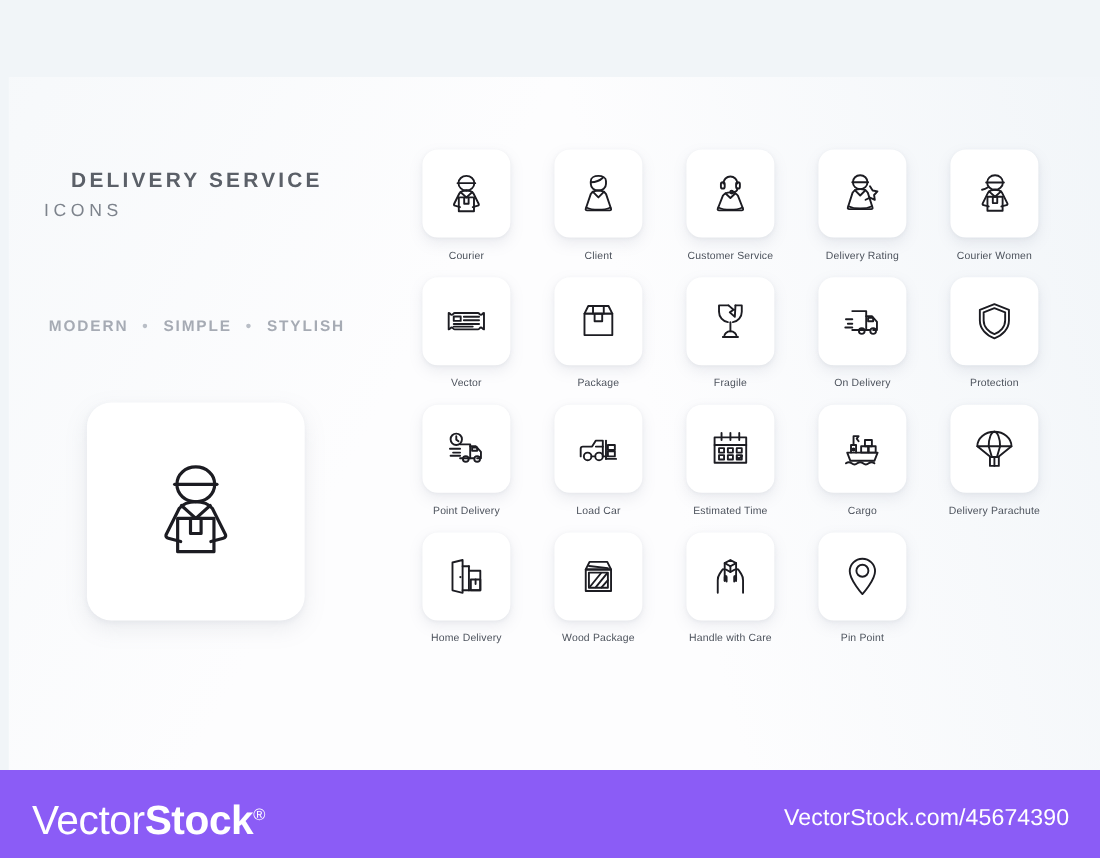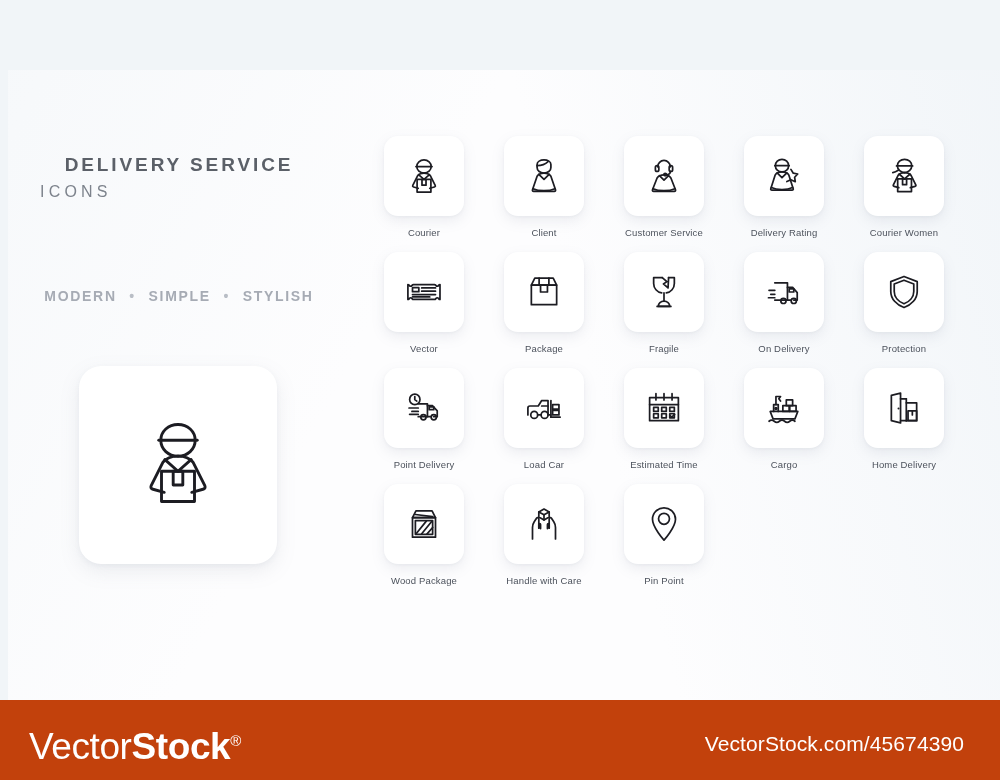--- a/index.html
+++ b/index.html
@@ -68,32 +68,32 @@
   }
   .tile svg { display:block; }
   .cap {
     margin-top:11px; font-size:9.5px; color:#4c525c;
     letter-spacing:0.15px; white-space:nowrap; text-align:center;
   }
 
   
   .footer {
     position:absolute; left:0; top:700px; width:1000px; height:80px;
-    background:#c2410c;
+    background:#8b5cf6;
   }
   .logo {
     position:absolute; left:29px; top:19px;
     color:#ffffff; font-size:37px; line-height:43px; letter-spacing:-0.4px;
     white-space:nowrap;
   }
   .logo .thin { font-weight:300; }
   .logo .bold { font-weight:bold; }
   .logo .reg { font-size:15px; vertical-align:super; font-weight:normal; }
   .url {
-    position:absolute; right:36px; top:32px;
+    position:absolute; right:28px; top:32px;
     color:#ffffff; font-size:21px; letter-spacing:0.1px; white-space:nowrap;
   }
 </style>
 </head>
 <body>
 
 <div id="stage">
 
   <div class="band-top"></div>
   <div class="canvas"></div>
@@ -364,20 +364,38 @@
             <rect x="38" y="36" width="11" height="10"></rect>
             <rect x="50" y="36" width="11" height="10"></rect>
             <rect x="44" y="26" width="11" height="10"></rect>
             <path d="M14 63c3-2.5 6-2.5 9 0s6 2.5 9 0 6-2.5 9 0 6 2.5 9 0 6-2.5 9 0"></path>
           </svg>
         </span>
       </div>
       <div class="cap">Cargo</div>
     </div>
 
+    <div class="cell">
+      <div class="tile">
+        <span>
+          <svg width="46" height="46" viewBox="0 0 80 80" fill="none" stroke="#1c1c22" stroke-width="3" stroke-linecap="round" stroke-linejoin="round">
+            <path d="M13 36c0-12.7 12.1-23 27-23s27 10.3 27 23z"></path>
+            <path d="M40 13c-5 0-9 10.3-9 23"></path>
+            <path d="M40 13c5 0 9 10.3 9 23"></path>
+            <path d="M13 36 34 53"></path>
+            <path d="M31 36 36 53"></path>
+            <path d="M49 36 44 53"></path>
+            <path d="M67 36 46 53"></path>
+            <rect x="33" y="53" width="14" height="14"></rect>
+            <line x1="40" y1="53" x2="40" y2="67"></line>
+          </svg>
+        </span>
+      </div>
+      <div class="cap">Delivery Parachute</div>
+    </div>
 
     <div class="cell">
       <div class="tile">
         <span>
           <svg width="46" height="46" viewBox="0 0 80 80" fill="none" stroke="#1c1c22" stroke-width="3" stroke-linecap="round" stroke-linejoin="round">
             <path d="M18 18 34 14v52l-16-4z"></path>
             <line x1="34" y1="24" x2="44" y2="24"></line>
             <line x1="34" y1="62" x2="44" y2="62"></line>
             <line x1="44" y1="24" x2="44" y2="62"></line>
             <circle cx="30.5" cy="41" r="1.8" fill="#1c1c22" stroke="none"></circle>

